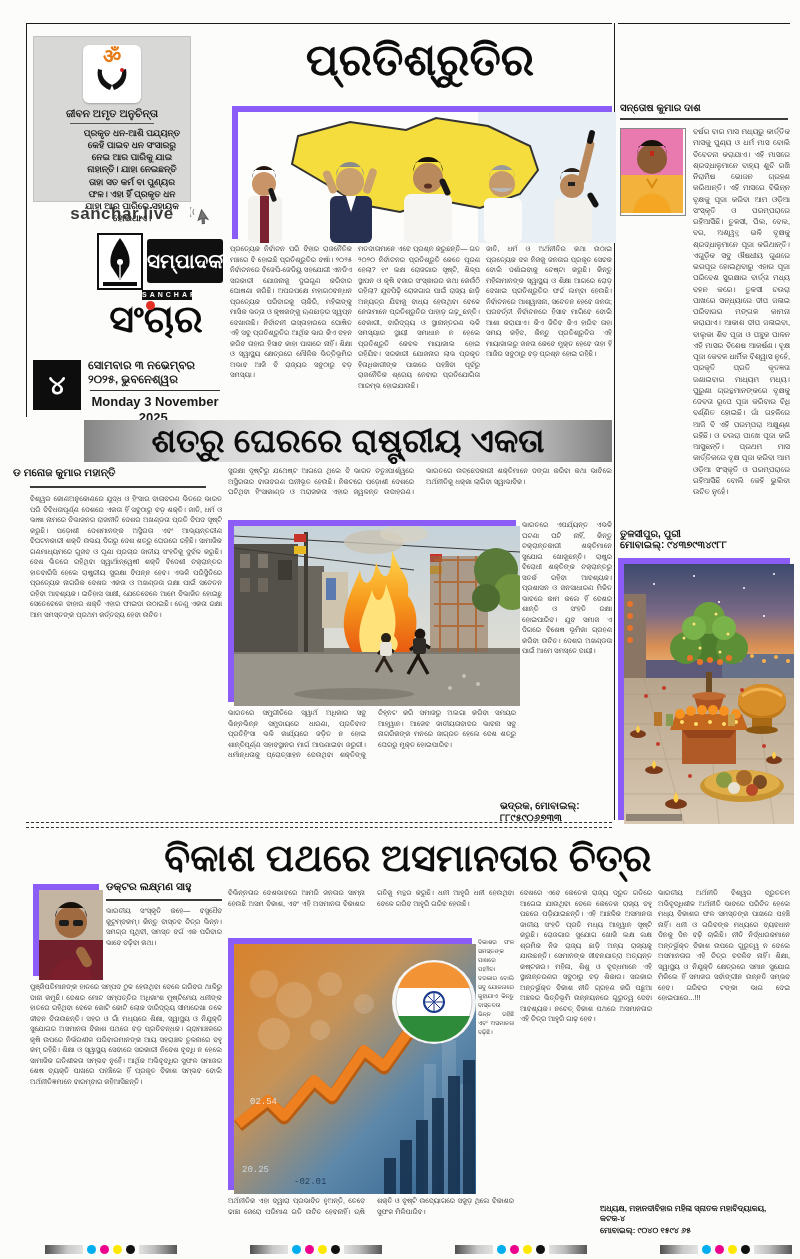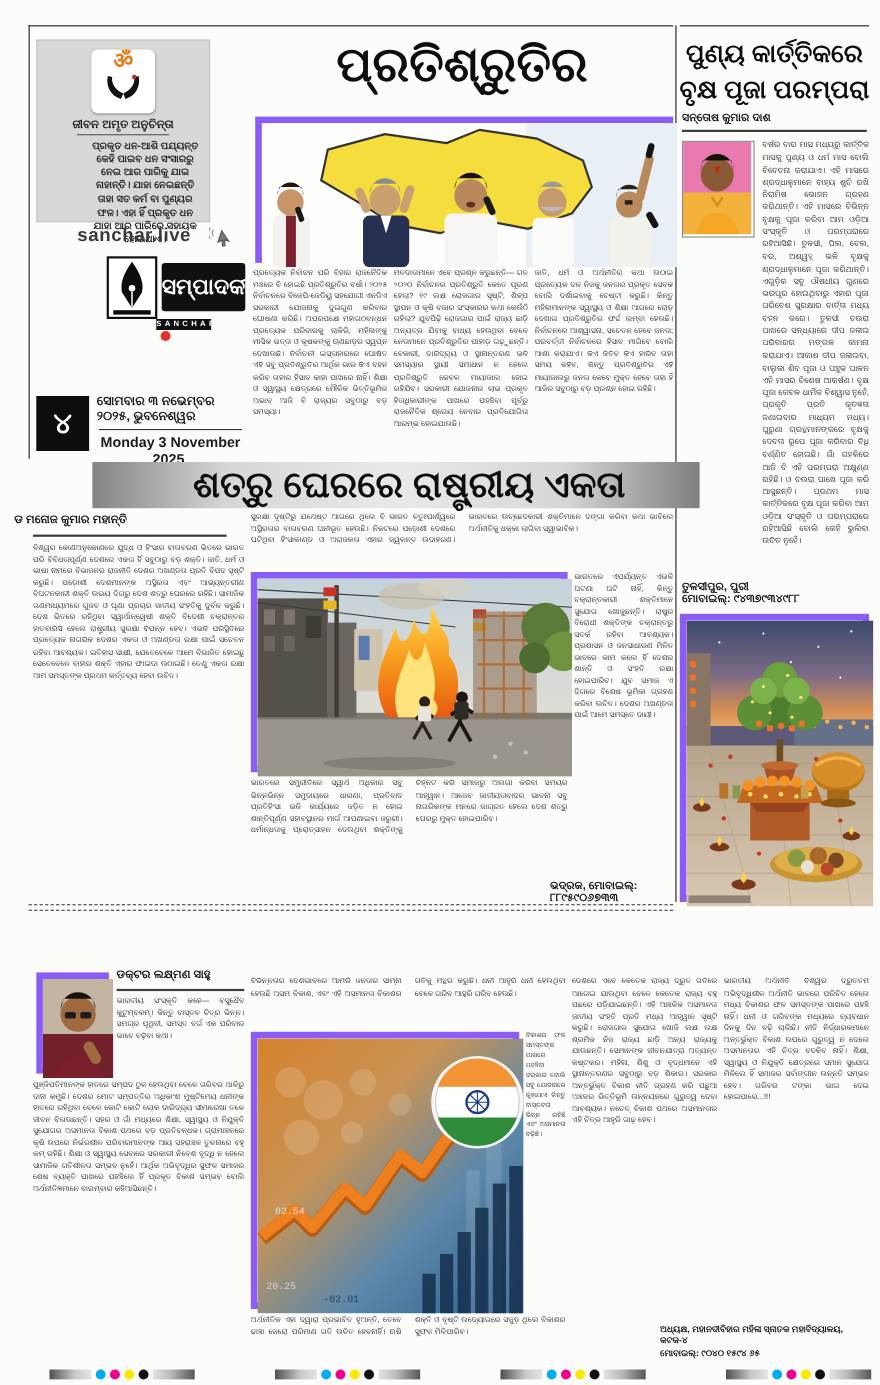--- a/index.html
+++ b/index.html
@@ -25,21 +25,21 @@
   .edlabel{background:#101010;color:#fff;font-weight:bold;font-size:20px;text-align:center;border-radius:3px;}
   .brandbar{background:#101010;color:#fff;font-size:7px;letter-spacing:3px;text-align:center;font-weight:bold;line-height:10px;}
   .brandodia{font-size:38px;font-weight:900;letter-spacing:0;color:#0b0b0b;text-align:center;line-height:1.1;}
   .reddot{position:absolute;width:9px;height:9px;border-radius:50%;background:#e43024;}
   .pagebox{background:#0d0d0d;color:#fff;text-align:center;font-weight:bold;font-size:26px;}
   .dateline-od{font-size:11.5px;font-weight:bold;line-height:1.25;text-align:left;}
   .dateline-en{font-size:13px;font-weight:bold;line-height:1.25;text-align:center;}
   .dsep{height:1px;background:#333;margin:3px 2px;}
   
   .banner{background:linear-gradient(90deg,#848484 0%,#d6d6d6 22%,#e9e9e9 50%,#d6d6d6 78%,#7f7f7f 100%);
-          overflow:visible;padding-left:24px;}
+          overflow:visible;}
   .dashed{position:absolute;height:4px;border-top:1px dashed #2e2e2e;border-bottom:1px dashed #2e2e2e;}
   .img-frame{border:6px solid #8b5cf6;box-sizing:border-box;background:#fff;}
   .two-col{column-count:2;column-gap:12px;}
   .sign{font-weight:bold;font-size:10px;color:#111;}
   
   .cmyk{position:absolute;top:1244px;display:flex;align-items:center;gap:4px;height:10px;}
   .cgrad-l{width:38px;height:9px;background:linear-gradient(90deg,#4f4f4f,#c9c9c9 60%,#e3e3e3);}
   .cgrad-r{width:38px;height:9px;background:linear-gradient(90deg,#e3e3e3,#bdbdbd 40%,#565656);}
   .dot{width:9px;height:9px;border-radius:50%;}
 </style>
@@ -77,20 +77,21 @@
     <svg width="42" height="53" viewBox="0 0 42 53">
       <path d="M21,3 C13,14 10,23 12,31 L21,45 L30,31 C32,23 29,14 21,3 Z" fill="#0d0d0d"></path>
       <circle cx="21" cy="27" r="3" fill="#fff"></circle>
       <line x1="21" y1="30" x2="21" y2="44" stroke="#fff" stroke-width="1.4"></line>
       <rect x="4" y="47" width="34" height="4" fill="#0d0d0d"></rect>
     </svg>
   </div>
   <div class="abs edlabel" style="left:147px;top:239px;width:76px;height:44px;line-height:44px;">ସମ୍ପାଦକୀୟ</div>
 
   <div class="abs brandbar" style="left:142px;top:290px;width:50px;height:10px;">SANCHAR</div>
+  <div class="abs brandodia" style="left:90px;top:299px;width:132px;">ସଂଚାର</div>
   <div class="reddot" style="left:146px;top:301px;"></div>
 
   <div class="abs pagebox" style="left:33px;top:360px;width:48px;height:50px;line-height:50px;">୪</div>
   <div class="abs" style="left:88px;top:358px;width:134px;">
     <div class="dateline-od">ସୋମବାର ୩ ନଭେମ୍ବର</div>
     <div class="dateline-od">୨୦୨୫, ଭୁବନେଶ୍ୱର</div>
     <div class="dsep"></div>
     <div class="dateline-en">Monday 3 November 2025,</div>
     <div class="dateline-en">Bhubaneswar</div>
   </div>
@@ -144,24 +145,20 @@
         <rect x="350" y="18" width="6" height="14" rx="3" fill="#141414" transform="rotate(14 353 25)"></rect>
         <rect x="352" y="80" width="6" height="16" rx="3" fill="#141414" transform="rotate(-30 355 88)"></rect>
       </g>
     </svg>
   </div>
 
   <div class="abs body-txt" style="left:230px;top:244px;width:122px;height:173px;">ପ୍ରତ୍ୟେକ ନିର୍ବାଚନ ପରି ବିହାର ରାଜନୈତିକ ମଞ୍ଚରେ ବି ହୋଇଛି ପ୍ରତିଶ୍ରୁତିର ବର୍ଷା। ୨୦୨୫ ନିର୍ବାଚନରେ ବିଜେପି-ଜେଡିୟୁ ସହଯୋଗୀ ଏନଡିଏ ସରକାରୀ ଯୋଜନାକୁ ଦୁଇଗୁଣ କରିବାର ଘୋଷଣା କରିଛି। ଅପରପକ୍ଷେ ମହାଗଠବନ୍ଧନ ପ୍ରତ୍ୟେକ ପରିବାରକୁ ଚାକିରି, ମହିଳାଙ୍କୁ ମାସିକ ଭତ୍ତା ଓ କୃଷକଙ୍କୁ ଋଣଛାଡ଼ର ସ୍ୱପ୍ନ ଦେଖାଉଛି। ନିର୍ବାଚନୀ ଇସ୍ତାହାରରେ ଘୋଷିତ ଏହି ସବୁ ପ୍ରତିଶ୍ରୁତିର ଆର୍ଥିକ ଭାର କିଏ ବହନ କରିବ ତାହାର ହିସାବ କାହା ପାଖରେ ନାହିଁ। ଶିକ୍ଷା ଓ ସ୍ୱାସ୍ଥ୍ୟ କ୍ଷେତ୍ରରେ ମୌଳିକ ଭିତ୍ତିଭୂମିର ଅଭାବ ଆଜି ବି ରାଜ୍ୟର ସବୁଠାରୁ ବଡ଼ ସମସ୍ୟା।</div>
   <div class="abs body-txt" style="left:358px;top:244px;width:122px;height:173px;">ମତଦାତାମାନେ ଏବେ ପ୍ରଶ୍ନ କରୁଛନ୍ତି— ଗତ ୨୦୨୦ ନିର୍ବାଚନର ପ୍ରତିଶ୍ରୁତି କେତେ ପୂରଣ ହେଲା? ୧୯ ଲକ୍ଷ ରୋଜଗାର ସୃଷ୍ଟି, ଶିଳ୍ପ ସ୍ଥାପନ ଓ କୃଷି ବଜାର ସଂସ୍କାରର କଥା କେଉଁଠି ରହିଲା? ଯୁବପିଢ଼ି ରୋଜଗାର ପାଇଁ ରାଜ୍ୟ ଛାଡ଼ି ଅନ୍ୟତ୍ର ଯିବାକୁ ବାଧ୍ୟ ହେଉଥିବା ବେଳେ ନେତାମାନେ ପ୍ରତିଶ୍ରୁତିର ପାହାଡ଼ ଗଢ଼ୁଛନ୍ତି। ବେକାରୀ, ଦାରିଦ୍ର୍ୟ ଓ ସ୍ଥାନାନ୍ତରଣ ଭଳି ସମସ୍ୟାର ସ୍ଥାୟୀ ସମାଧାନ ନ ହେଲେ ପ୍ରତିଶ୍ରୁତି କେବଳ ମାୟାଜାଲ ହୋଇ ରହିଯିବ। ସରକାରୀ ଯୋଜନାର ଲାଭ ପ୍ରକୃତ ହିତାଧିକାରୀଙ୍କ ପାଖରେ ପହଞ୍ଚିବା ପୂର୍ବରୁ ରାଜନୈତିକ ଶ୍ରେୟ ନେବାର ପ୍ରତିଯୋଗିତା ଆରମ୍ଭ ହୋଇଯାଉଛି।</div>
   <div class="abs body-txt" style="left:486px;top:244px;width:126px;height:173px;">ଜାତି, ଧର୍ମ ଓ ଅର୍ଥନୀତିର କଥା ଉଠାଇ ପ୍ରତ୍ୟେକ ଦଳ ନିଜକୁ ଜନତାର ପ୍ରକୃତ ସେବକ ବୋଲି ଦର୍ଶାଇବାକୁ ଚେଷ୍ଟା କରୁଛି। କିନ୍ତୁ ମହିଳାମାନଙ୍କ ସ୍ୱାସ୍ଥ୍ୟ ଓ ଶିକ୍ଷା ଆଗରେ ରୋଡ଼ ଦେଖାଇ ପ୍ରତିଶ୍ରୁତିର ଫର୍ଦ୍ଦ ଲମ୍ବା ହେଉଛି। ନିର୍ବାଚନରେ ଆଶ୍ୱାସନା, ସଚେତନ ହେବେ ଜନତା; ପରବର୍ତ୍ତୀ ନିର୍ବାଚନରେ ହିସାବ ମାଗିବେ ବୋଲି ଆଶା କରାଯାଏ। କିଏ ଜିତିବ କିଏ ହାରିବ ତାହା ସମୟ କହିବ, କିନ୍ତୁ ପ୍ରତିଶ୍ରୁତିର ଏହି ମାୟାଜାଲରୁ ଜନତା କେବେ ମୁକ୍ତ ହେବେ ତାହା ହିଁ ଆଜିର ସବୁଠାରୁ ବଡ଼ ପ୍ରଶ୍ନ ହୋଇ ରହିଛି।</div>
 
-  <div class="abs headline" style="left:616px;top:32px;width:176px;font-size:23px;line-height:1.45;">
-    <span style="display:block;">ପୁଣ୍ୟ କାର୍ତ୍ତିକରେ</span>
-    <span style="display:block;">ବୃକ୍ଷ ପୂଜା ପରମ୍ପରା</span>
-  </div>
   <div class="abs byline" style="left:620px;top:102px;font-size:10px;">ସନ୍ତୋଷ କୁମାର ଦାଶ</div>
   <div class="rule2" style="left:620px;top:118px;width:168px;"></div>
 
   <div class="abs" style="left:620px;top:126px;width:170px;height:400px;">
     <div style="float:left;width:64px;height:86px;margin:2px 7px 3px 0;border:1px solid #888;">
       <svg width="62" height="84" viewBox="0 0 62 84">
         <rect width="62" height="84" fill="#e87ab0"></rect>
         <rect y="46" width="62" height="38" fill="#f2b23c"></rect>
         <circle cx="31" cy="30" r="15" fill="#8a5a34"></circle>
         <path d="M16,26 a15 15 0 0 1 30,0 l-2,-9 -26,0 Z" fill="#17110c"></path>
@@ -384,20 +381,21 @@
         </g>
     </svg>
   </div>
 
   <div class="abs body-txt" style="left:522px;top:520px;width:90px;height:274px;">ଭାରତରେ ଏପର୍ଯ୍ୟନ୍ତ ଏଭଳି ଘଟଣା ଘଟି ନାହିଁ, କିନ୍ତୁ ଚକ୍ରାନ୍ତକାରୀ ଶକ୍ତିମାନେ ସୁଯୋଗ ଖୋଜୁଛନ୍ତି। ରାଷ୍ଟ୍ର ବିରୋଧୀ ଶକ୍ତିଙ୍କ ଚକ୍ରାନ୍ତରୁ ସତର୍କ ରହିବା ଆବଶ୍ୟକ। ପ୍ରଶାସନ ଓ ଜନସାଧାରଣ ମିଳିତ ଭାବରେ କାମ କଲେ ହିଁ ଦେଶର ଶାନ୍ତି ଓ ସଂହତି ରକ୍ଷା ହୋଇପାରିବ। ଯୁବ ସମାଜ ଏ ଦିଗରେ ବିଶେଷ ଭୂମିକା ଗ୍ରହଣ କରିବା ଉଚିତ। ଦେଶର ଅଖଣ୍ଡତା ପାଇଁ ଆମେ ସମସ୍ତେ ଦାୟୀ।</div>
   <div class="abs body-txt two-col" style="left:228px;top:708px;width:288px;height:110px;">ଭାରତରେ ସମ୍ପ୍ରୀତିରେ ସ୍ୱାର୍ଥ ଅଧିକାର ସବୁ ଭିନ୍ନଭିନ୍ନ ସମୁଦାୟରେ ଧାରଣା, ପ୍ରତିବାଦ ପ୍ରତିହିଂସା ଭଳି କାର୍ଯ୍ୟରେ ଜଡ଼ିତ ନ ହୋଇ ଶାନ୍ତିପୂର୍ଣ୍ଣ ସହାବସ୍ଥାନର ମାର୍ଗ ଆପଣାଇବା ଜରୁରୀ। ଧର୍ମାନ୍ଧତାକୁ ପ୍ରୋତ୍ସାହନ ଦେଉଥିବା ଶକ୍ତିଙ୍କୁ ଚିହ୍ନଟ କରି ସମାଜରୁ ଅଲଗା କରିବା ସମୟର ଆହ୍ୱାନ। ଆଜେବ ଜାତୀୟତାବାଦର ଭାବନା ସବୁ ନାଗରିକଙ୍କ ମନରେ ଜାଗ୍ରତ ହେଲେ ଦେଶ ଶତ୍ରୁ ଘେରରୁ ମୁକ୍ତ ହୋଇପାରିବ।</div>
   <div class="abs sign" style="left:470px;top:800px;width:142px;margin-left:30px;">ଭଦ୍ରକ, ମୋବାଇଲ୍: ୮୮୯୫୯୦୬୭୩୩</div>
 
   <div class="dashed" style="left:26px;top:822px;width:586px;"></div>
 
+  <div class="abs headline" style="left:26px;top:830px;width:764px;font-size:38px;line-height:1.5;">ବିକାଶ ପଥରେ ଅସମାନତାର ଚିତ୍ର</div>
 
   <div class="abs img-frame" style="left:33px;top:884px;width:66px;height:92px;">
     <svg width="64" height="90" viewBox="0 0 64 90">
       <rect width="64" height="90" fill="#c4b4a2"></rect>
       <rect y="50" width="64" height="40" fill="#72202c"></rect>
       <circle cx="32" cy="32" r="16" fill="#a06a40"></circle>
       <path d="M16,28 a16 16 0 0 1 32,0 l-3,-10 -26,0 Z" fill="#17110c"></path>
       <rect x="20" y="30" width="10" height="6" rx="2" fill="#1c1c1c"></rect>
       <rect x="34" y="30" width="10" height="6" rx="2" fill="#1c1c1c"></rect>
       <path d="M10,90 C14,62 50,62 54,90 Z" fill="#7a1f2b"></path>

